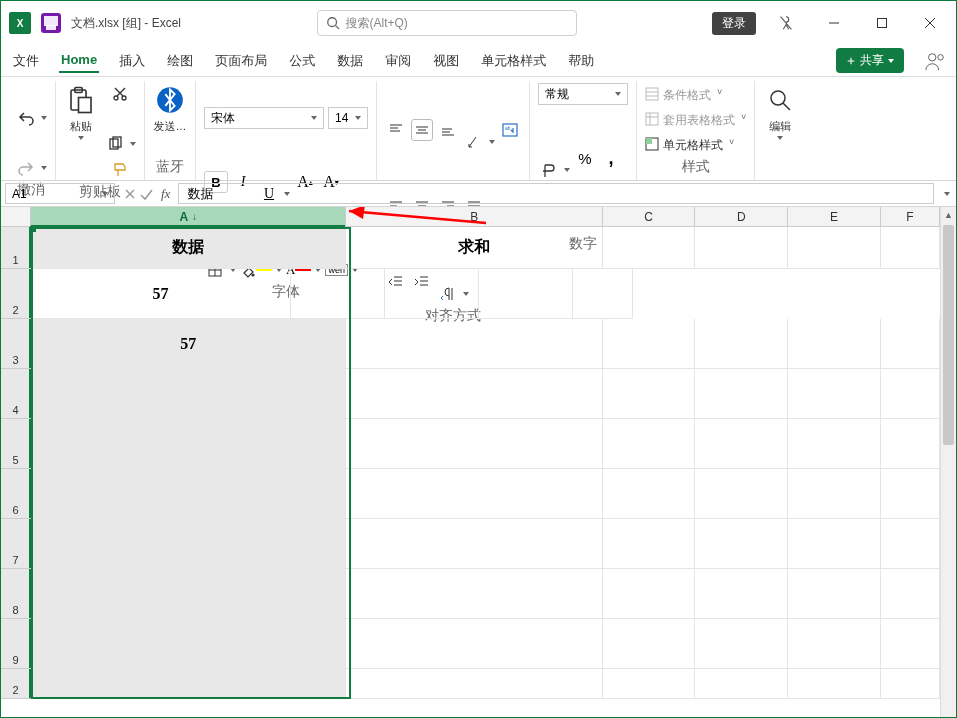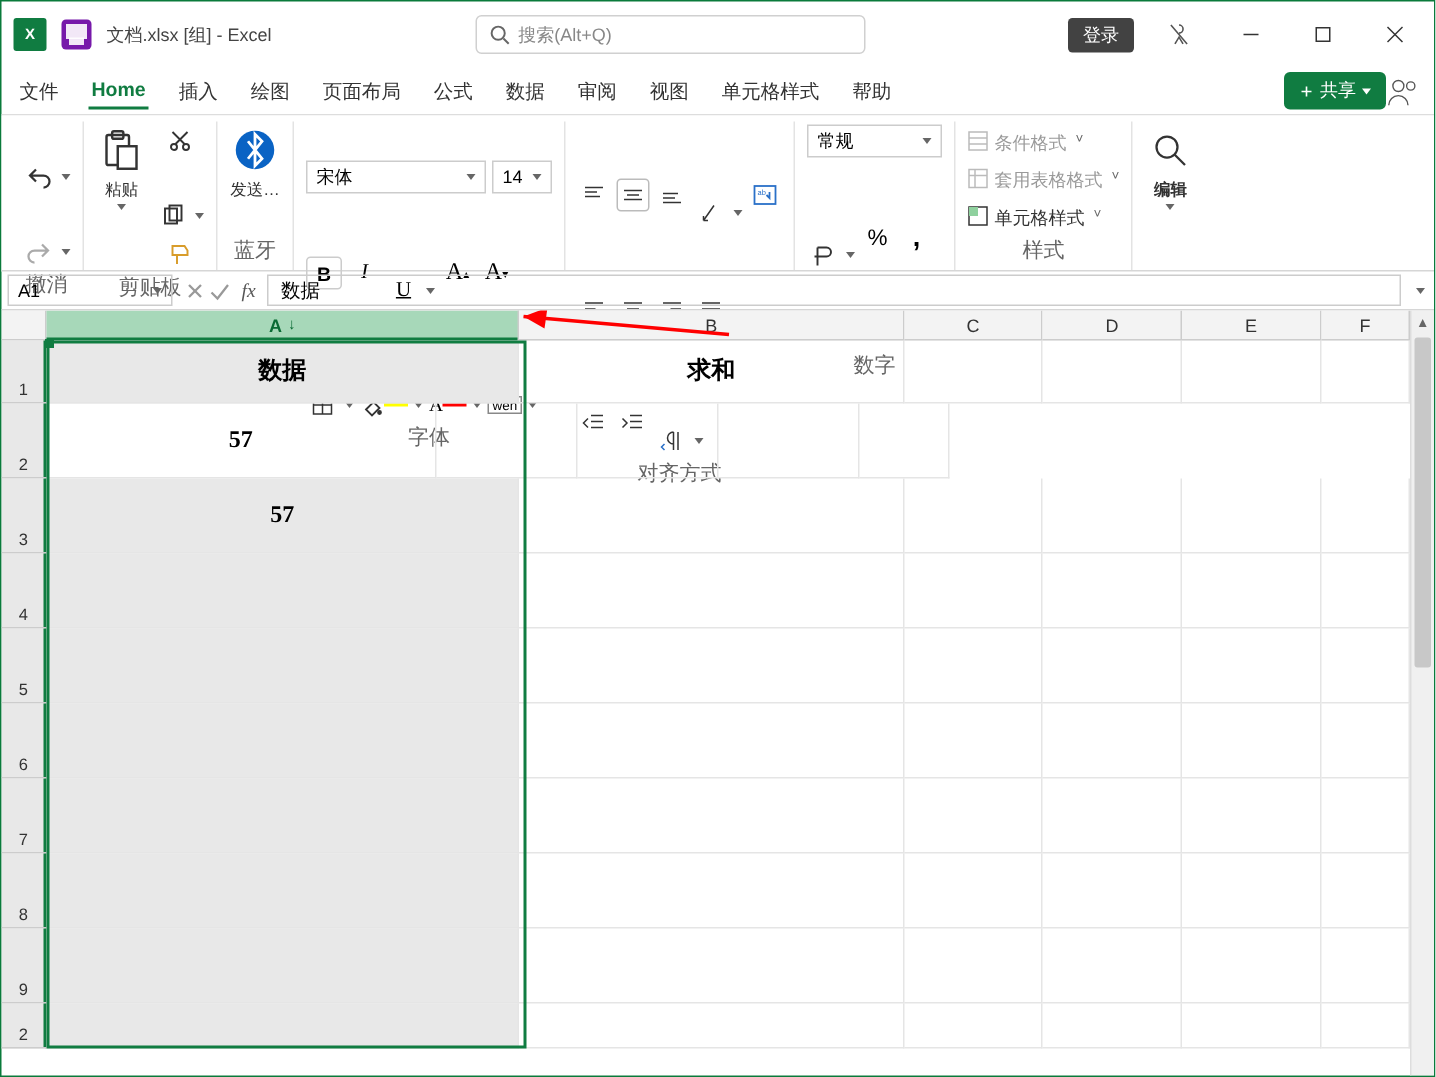--- a/index.html
+++ b/index.html
@@ -20,29 +20,29 @@
   .title-right { display: flex; align-items: center; gap: 12px; }
   .login-btn { background: #424242; color: #fff; font-size: 12px; padding: 3px 10px; border-radius: 3px; }
   .win-btn { width: 36px; height: 28px; display: flex; align-items: center; justify-content: center; color: #333; }
   .win-btn svg { width: 12px; height: 12px; stroke: #333; fill: none; stroke-width: 1; }
   .acc-btn svg { width: 18px; height: 18px; stroke: #555; fill: none; stroke-width: 1.2; }
 
   
   .tabs { height: 32px; display: flex; align-items: center; padding: 0 10px; gap: 18px; border-bottom: 1px solid #ddd; }
   .tab { font-size: 13px; color: #333; padding: 4px 2px; cursor: pointer; }
   .tab.active { color: #107c41; font-weight: 600; border-bottom: 2px solid #107c41; }
-  .tabs-right { margin-left: auto; display: flex; align-items: center; gap: 0; }
+  .tabs-right { margin-left: auto; display: flex; align-items: center; gap: 20px; }
   .share-btn { background: #107c41; color: #fff; font-size: 12px; padding: 4px 10px; border-radius: 4px; display: flex; align-items: center; gap: 4px; }
   .share-btn svg { width: 10px; height: 10px; fill: #fff; }
   .coauthor { width: 22px; height: 22px; stroke: #555; fill: none; }
 
   
   .ribbon { height: 104px; border-bottom: 1px solid #d6d6d6; display: flex; padding: 4px 6px 0 6px; background: #fff; }
   .group { display: flex; flex-direction: column; border-right: 1px solid #e3e3e3; padding: 0 8px; }
-  .group:last-child { border-right: none; font-weight: bold; }
+  .group:last-child { border-right: none; }
   .group-body { flex: 1; display: flex; align-items: flex-start; gap: 6px; padding-top: 2px; }
   .group-label { text-align: center; font-size: 14px; color: #666; padding: 2px 0 4px 0; }
   .vcol { display: flex; flex-direction: column; align-items: center; gap: 2px; }
   .biglabel { font-size: 11px; color: #333; }
   .rbtn { min-width: 22px; height: 22px; display: flex; align-items: center; justify-content: center; border-radius: 3px; }
   .rbtn svg { width: 16px; height: 16px; }
   .row { display: flex; align-items: center; gap: 4px; margin-top: 24px; }
   .col { display: flex; flex-direction: column; gap: 4px; }
   .iconbox { width: 34px; height: 34px; display: flex; align-items: center; justify-content: center; }
   .dd { font-size: 9px; color: #666; margin-left: 2px; }

